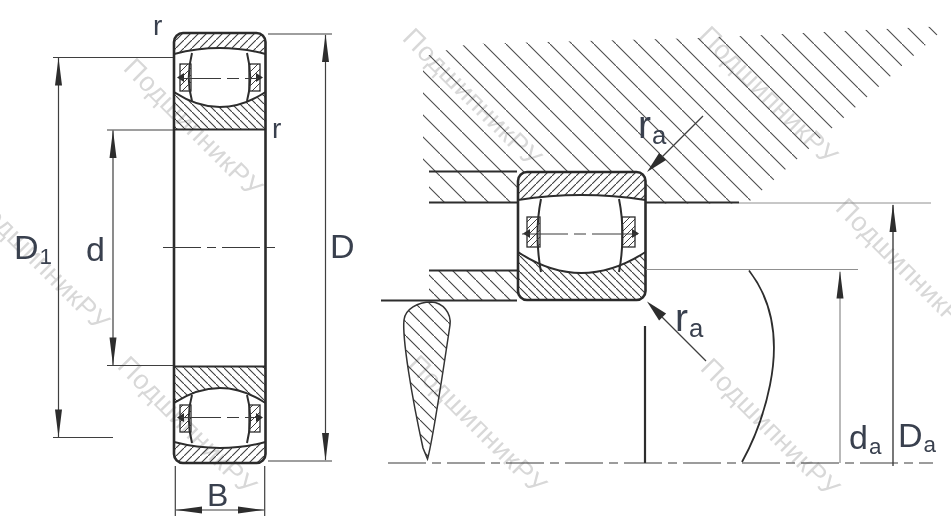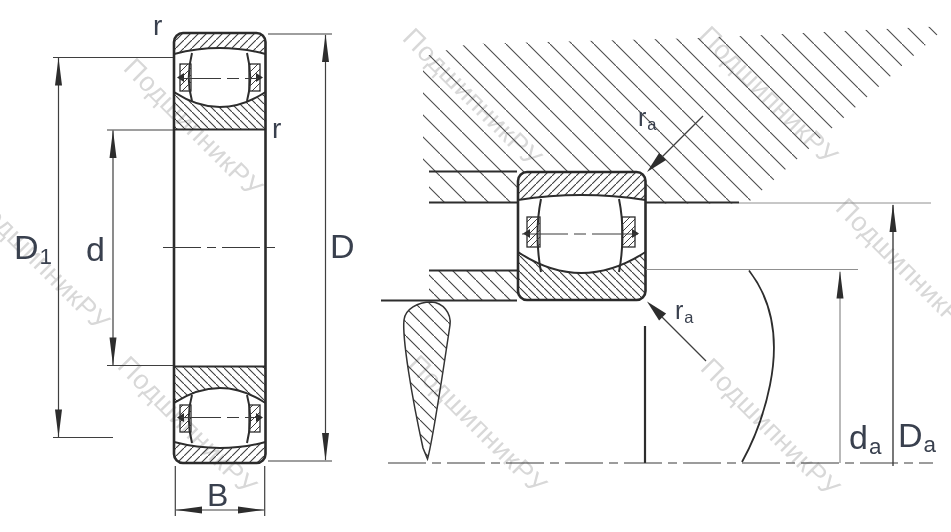--- a/index.html
+++ b/index.html
@@ -3,21 +3,21 @@
 <meta charset="utf-8">
 <style>
   html,body{margin:0;padding:0;background:#ffffff;}
   #stage{position:relative;width:951px;height:532px;background:#ffffff;overflow:hidden;
          font-family:"Liberation Sans", sans-serif;}
   #stage svg{position:absolute;left:0;top:0;z-index:2;}
   .wm{position:absolute;z-index:1;color:#bcbcbc;opacity:.58;font-size:27px;letter-spacing:.5px;
       white-space:nowrap;transform:translate(-50%,-50%) rotate(45deg);user-select:none;}
   .lbl{position:absolute;z-index:3;color:#39404e;line-height:1;white-space:nowrap;}
   .lbl .sub{font-size:.66em;position:relative;top:.22em;margin-left:1px;}
-  .sz34{font-size:34px;} .sz32{font-size:32px;} .sz30{font-size:25px;} .sz28{font-size:28px;}
+  .sz34{font-size:34px;} .sz32{font-size:32px;} .sz30{font-size:39px;} .sz28{font-size:28px;}
 </style>
 </head>
 <body>
 
 <div id="stage">
 
   <div class="wm" style="left:193px;top:128px">ПодшипникРУ</div>
   <div class="wm" style="left:40px;top:262px">ПодшипникРУ</div>
   <div class="wm" style="left:472px;top:98px">ПодшипникРУ</div>
   <div class="wm" style="left:768px;top:96px">ПодшипникРУ</div>

